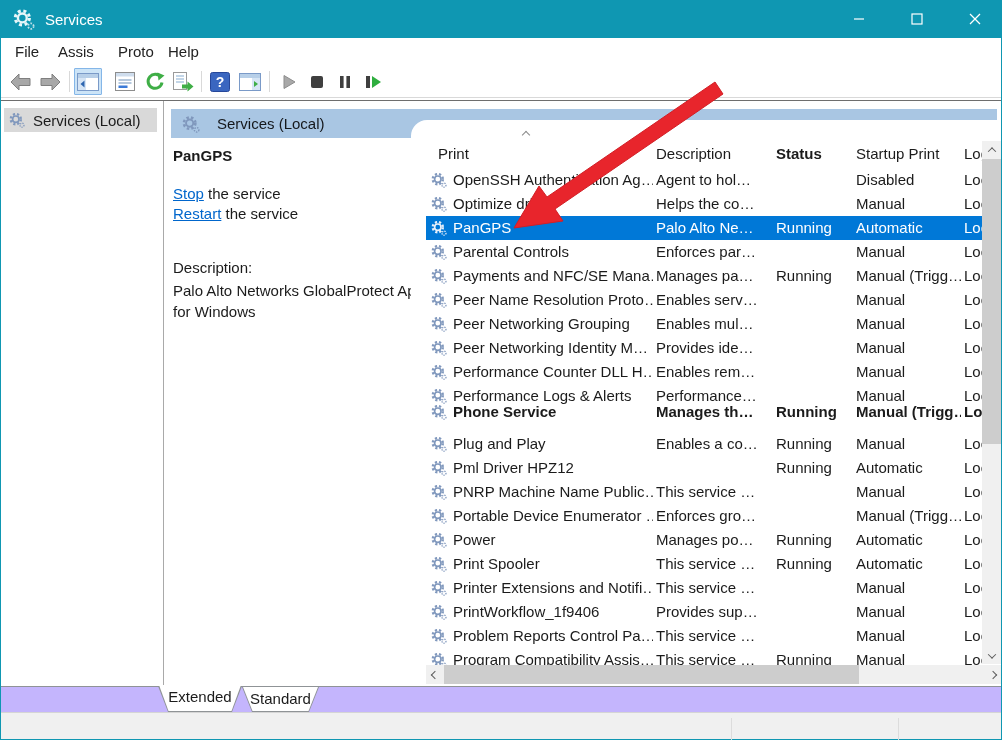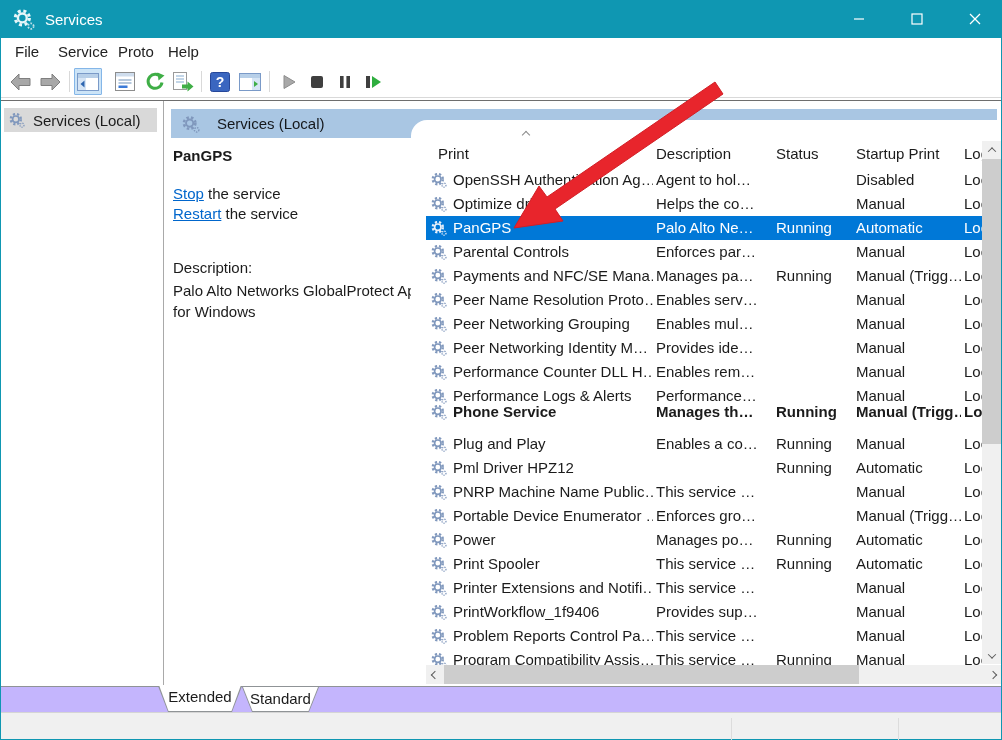--- a/index.html
+++ b/index.html
@@ -124,21 +124,21 @@
     <div class="winbtn" style="left:952px">
       <svg width="12" height="12">
           <line x1="1" y1="1" x2="11" y2="11" stroke="#fff" stroke-width="1.2"></line>
           <line x1="11" y1="1" x2="1" y2="11" stroke="#fff" stroke-width="1.2"></line>
         </svg>
     </div>
   </div>
 
   <div class="menubar">
     <span class="menu-item" style="left:14px">File</span>
-    <span class="menu-item" style="left:57px">Service</span>
+    <span class="menu-item" style="left:57px">Assis</span>
     <span class="menu-item" style="left:117px">Proto</span>
     <span class="menu-item" style="left:167px">Help</span>
   </div>
 
   <div class="toolbar">
     <div class="tbtn" style="left:5px">
       <svg width="21" height="18" viewBox="0 0 21 18">
           <path d="M9 1 L1 9 L9 17 V12.5 H20 V5.5 H9 Z" fill="#a8a8a8" stroke="#7f7f7f"></path>
         </svg>
     </div>
@@ -252,21 +252,21 @@
     <div class="ext-desc-label">Description:</div>
     <div class="ext-desc-text">Palo Alto Networks GlobalProtect App for Windows</div>
 
     <div class="list-page">
       <div class="sort-chevron">
           <div></div>
         </div>
       <div class="lheader" id="list-header">
           <div class="hcell" style="left: 12px; width: 206px;">Print</div>
           <div class="hcell" style="left: 230px; width: 112px;">Description</div>
-          <div class="hcell" style="left: 350px; width: 76px;">Status</div>
+          <div class="hcell" style="left: 350px; width: 76px; font-weight: bold;">Status</div>
           <div class="hcell" style="left: 430px; width: 105px;">Startup Print</div>
           <div class="hcell" style="left: 538px; width: 50px;">Log</div>
         </div>
       <div class="rows" id="list-rows">
           <div class="lrow" style="top: 0px;">
             <svg class="gear" width="16" height="16" viewBox="0 0 16 16">
     <circle cx="6.8" cy="7.2" r="5.1" fill="none" stroke="currentColor" stroke-width="2.3" stroke-dasharray="2.2 1.9"></circle>
     <circle cx="6.8" cy="7.2" r="3.2" fill="none" stroke="currentColor" stroke-width="1.7"></circle>
     <circle cx="13" cy="13.2" r="2" fill="none" stroke="currentColor" stroke-width="1.3" stroke-dasharray="1.2 1"></circle>
   </svg>

